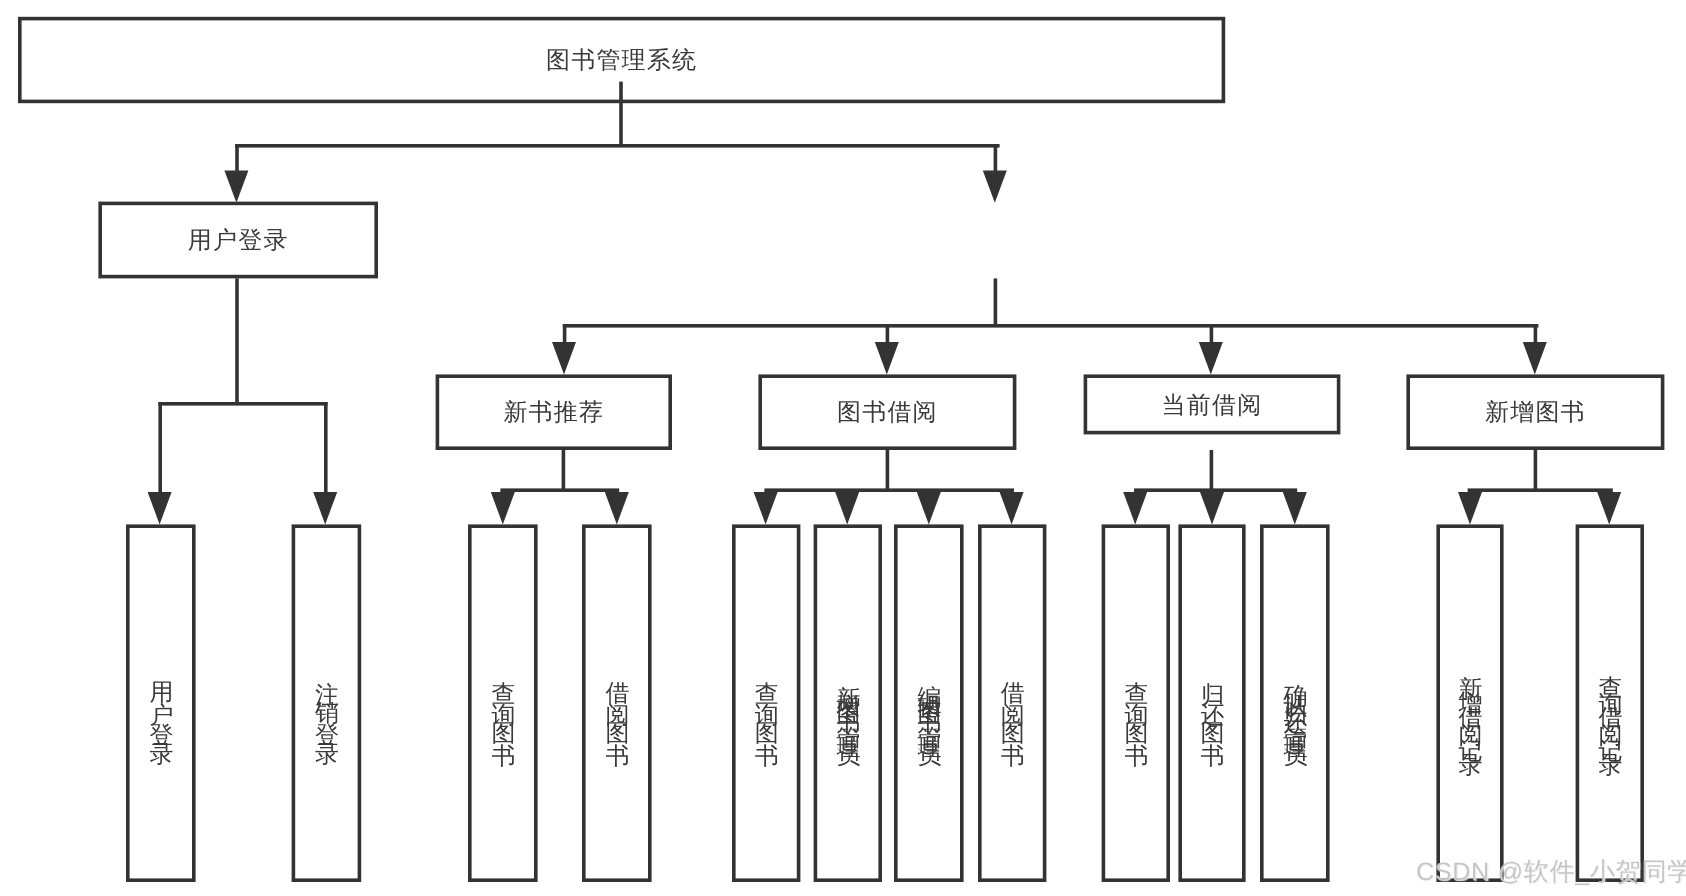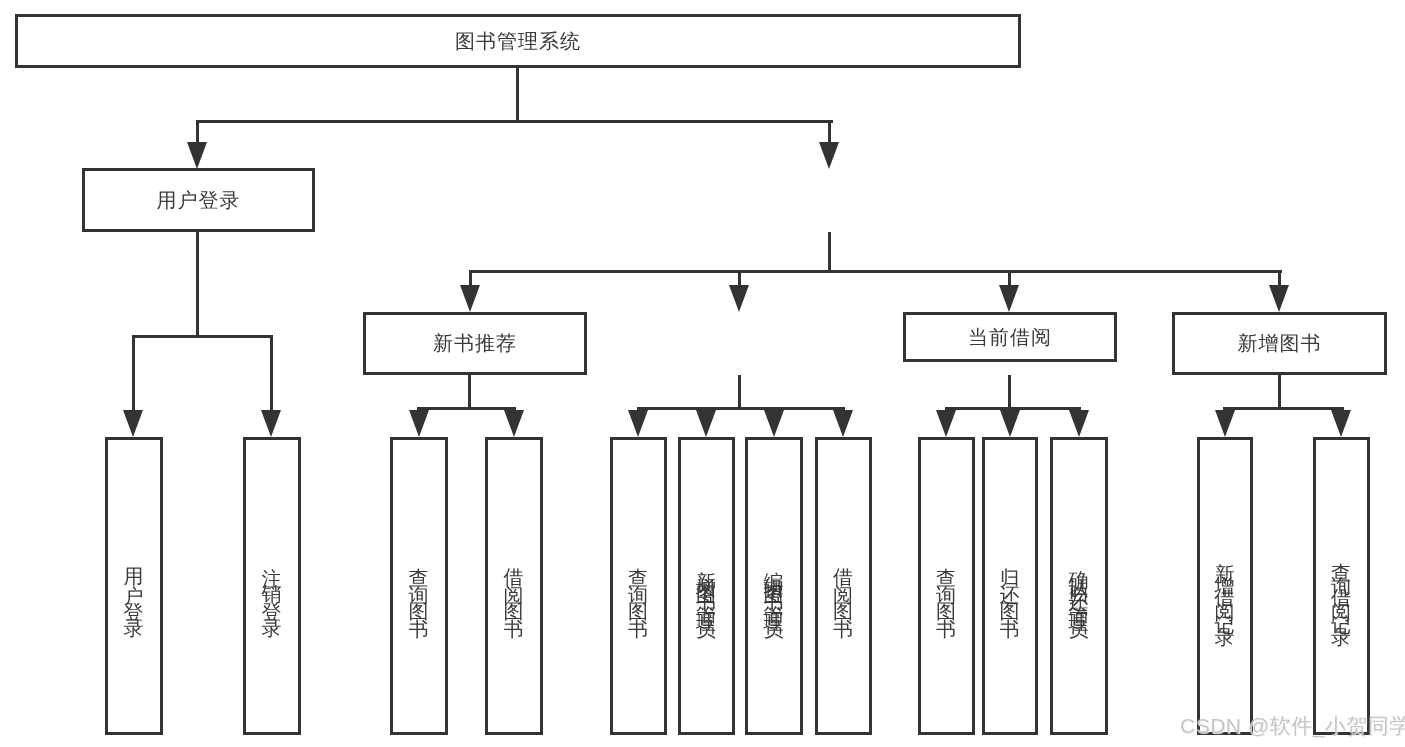--- a/index.html
+++ b/index.html
@@ -35,21 +35,21 @@
     position:absolute;left:1180px;top:712px;width:225px;
     font-size:21px;color:#c6c6c6;text-shadow:1px 1px 1px #f2f2f2;
     white-space:nowrap;letter-spacing:0.5px;
   }
 </style>
 </head>
 <body>
 
 <div class="stage">
 
-  <div class="node" style="left:15px;top:14px;width:1006px;height:54px;">
+  <div class="node" style="left:15px;top:14px;width:1006px;height:72px;">
     <span>图书管理系统</span>
   </div>
 
   <div class="vline" style="left:516px;top:68px;height:52px;"></div>
   <div class="hline" style="left:196px;top:120px;width:637px;"></div>
   <div class="vline" style="left:196px;top:120px;height:24px;"></div>
   <div class="arr" style="left:187px;top:142px;"></div>
   <div class="vline" style="left:828px;top:120px;height:24px;"></div>
   <div class="arr" style="left:819px;top:142px;"></div>
 
@@ -68,22 +68,25 @@
   <div class="hline" style="left:469px;top:270px;width:813px;"></div>
   <div class="vline" style="left:469px;top:270px;height:18px;"></div>
   <div class="arr" style="left:460px;top:285px;"></div>
   <div class="vline" style="left:738px;top:270px;height:18px;"></div>
   <div class="arr" style="left:729px;top:285px;"></div>
   <div class="vline" style="left:1008px;top:270px;height:18px;"></div>
   <div class="arr" style="left:999px;top:285px;"></div>
   <div class="vline" style="left:1278px;top:270px;height:18px;"></div>
   <div class="arr" style="left:1269px;top:285px;"></div>
 
-  <div class="node" style="left:363px;top:312px;width:224px;height:63px;">
+  <div class="node" style="left:363px;top:312px;width:197px;height:63px;">
     <span>新书推荐</span>
+  </div>
+  <div class="node" style="left:632px;top:312px;width:215px;height:63px;">
+    <span>图书借阅</span>
   </div>
   <div class="node" style="left:903px;top:312px;width:214px;height:50px;">
     <span>当前借阅</span>
   </div>
   <div class="node" style="left:1172px;top:312px;width:215px;height:63px;">
     <span>新增图书</span>
   </div>
 
   <div class="vline" style="left:468px;top:375px;height:34px;"></div>
   <div class="hline" style="left:417px;top:407px;width:99px;"></div>

